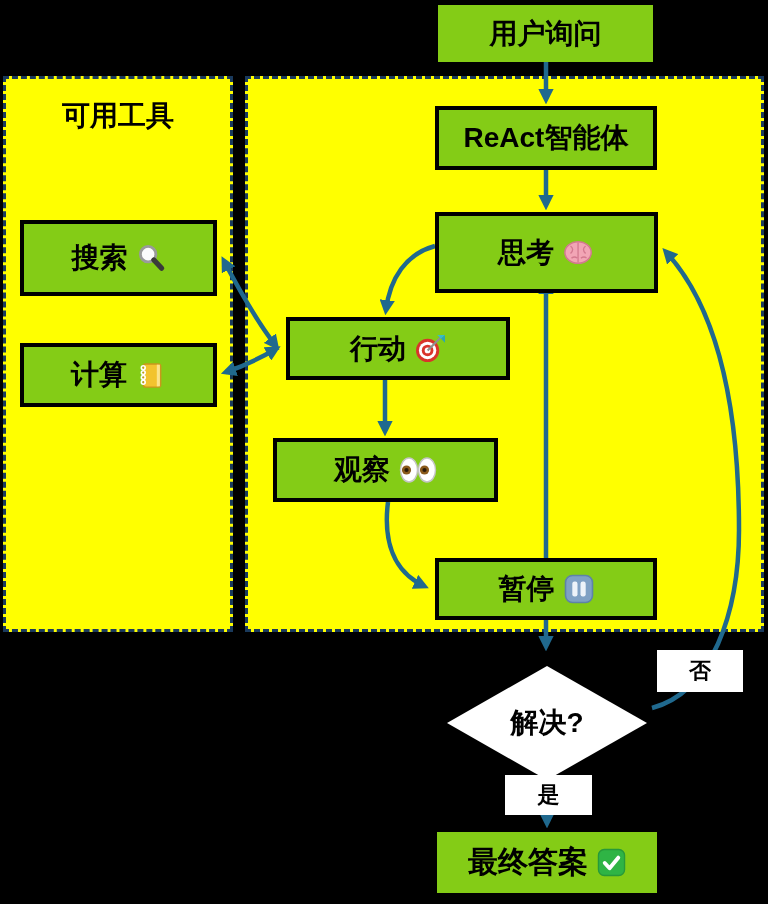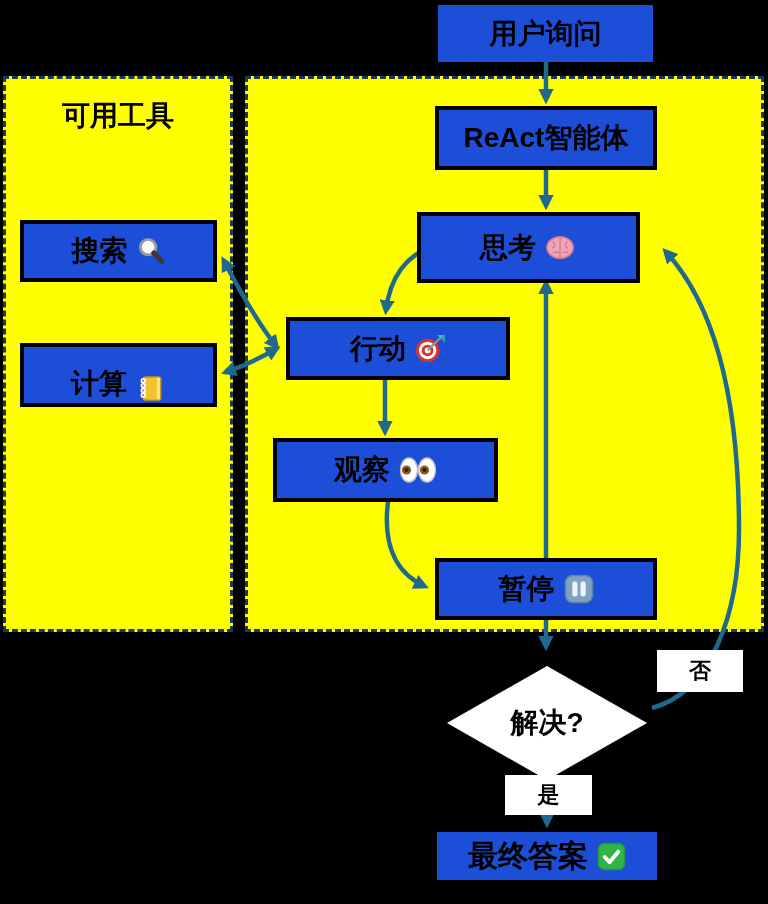--- a/index.html
+++ b/index.html
@@ -5,32 +5,32 @@
   html,body{margin:0;padding:0;background:#000;}
   .stage{position:relative;width:768px;height:904px;background:#000;overflow:hidden;
          font-family:"Liberation Sans","DejaVu Sans",sans-serif;color:#000;}
   .panel{position:absolute;background:#FFFF00;border:3px dashed #1A3A5C;box-sizing:border-box;}
   .panel-tools{left:3px;top:76px;width:230px;height:556px;}
   .panel-loop{left:245px;top:76px;width:519px;height:556px;}
   .panel-title{position:absolute;font-size:28px;font-weight:700;z-index:4;}
   .title-tools{left:3px;top:97px;width:230px;text-align:center;}
   .title-loop{left:270px;top:100px;}
   svg.edges{position:absolute;left:0;top:0;z-index:2;}
-  .node{position:absolute;background:#1d4ed8;display:flex;align-items:center;justify-content:center;
+  .node{position:absolute;background:#84cc16;display:flex;align-items:center;justify-content:center;
         font-size:28px;font-weight:600;z-index:3;box-sizing:border-box;white-space:nowrap;}
   .bordered{border:4px solid #000;}
   .n-user{left:438px;top:5px;width:215px;height:57px;}
   .n-agent{left:435px;top:106px;width:222px;height:64px;}
-  .n-think{left:417px;top:212px;width:223px;height:71px;}
+  .n-think{left:435px;top:212px;width:223px;height:81px;}
   .n-act{left:286px;top:317px;width:224px;height:63px;}
   .n-observe{left:273px;top:438px;width:225px;height:64px;}
   .n-pause{left:435px;top:558px;width:222px;height:62px;}
-  .n-search{left:20px;top:220px;width:197px;height:62px;}
-  .n-calc{left:20px;top:343px;width:197px;height:64px;align-items:flex-end;}
-  .n-final{left:437px;top:832px;width:220px;height:48px;font-size:30px;font-weight:700;}
+  .n-search{left:20px;top:220px;width:197px;height:76px;}
+  .n-calc{left:20px;top:343px;width:197px;height:64px;}
+  .n-final{left:437px;top:832px;width:220px;height:61px;font-size:30px;font-weight:700;}
   .diamond{left:447px;top:666px;width:200px;height:114px;background:transparent;}
   .diamond .shape{position:absolute;inset:0;background:#fff;
         clip-path:polygon(50% 0,100% 50%,50% 100%,0 50%);}
   .diamond .lbl{position:relative;z-index:1;}
   .edge-label{position:absolute;background:#fff;display:flex;align-items:center;justify-content:center;
         font-size:22px;font-weight:600;z-index:4;}
   .lab-no{left:657px;top:650px;width:86px;height:42px;}
   .lab-yes{left:505px;top:775px;width:87px;height:40px;}
   .ic{display:inline-flex;margin-left:9px;line-height:0;}
 </style>

